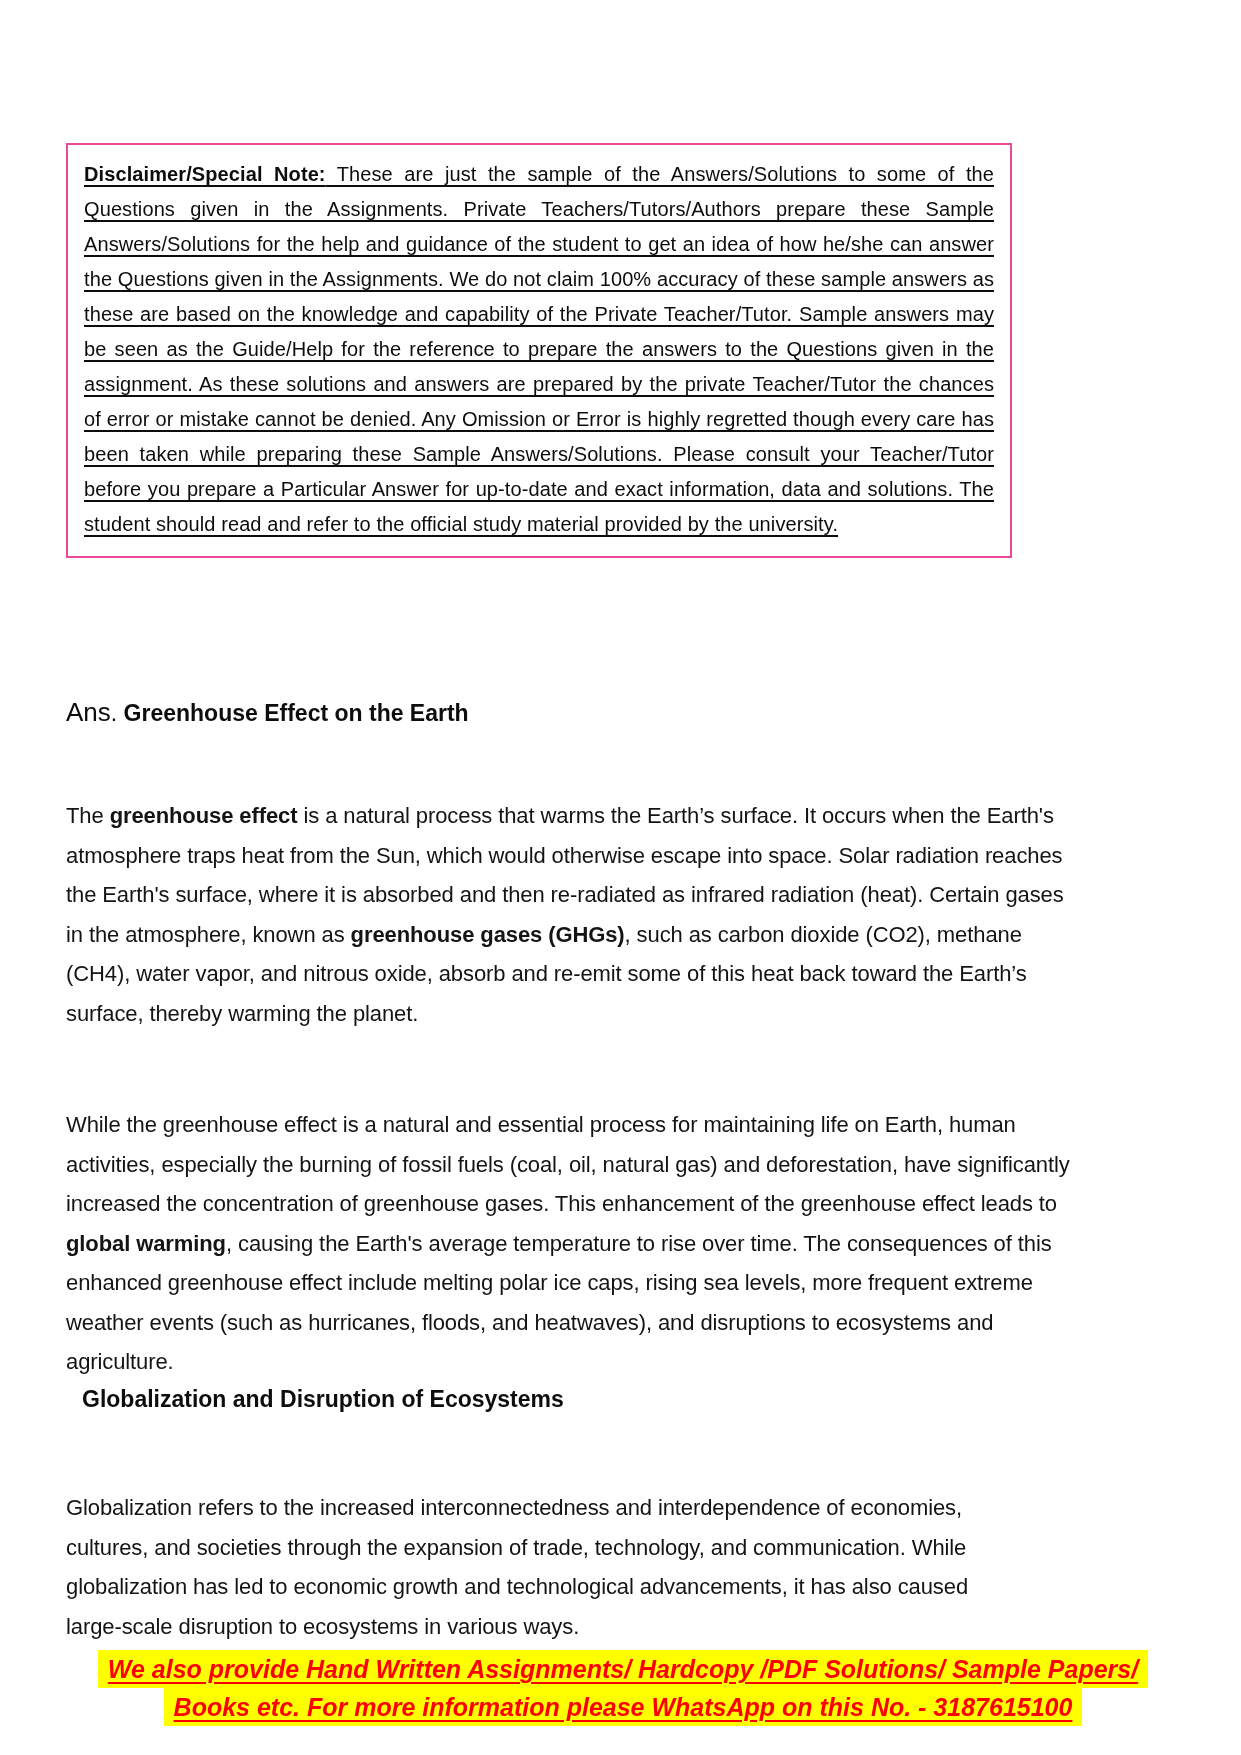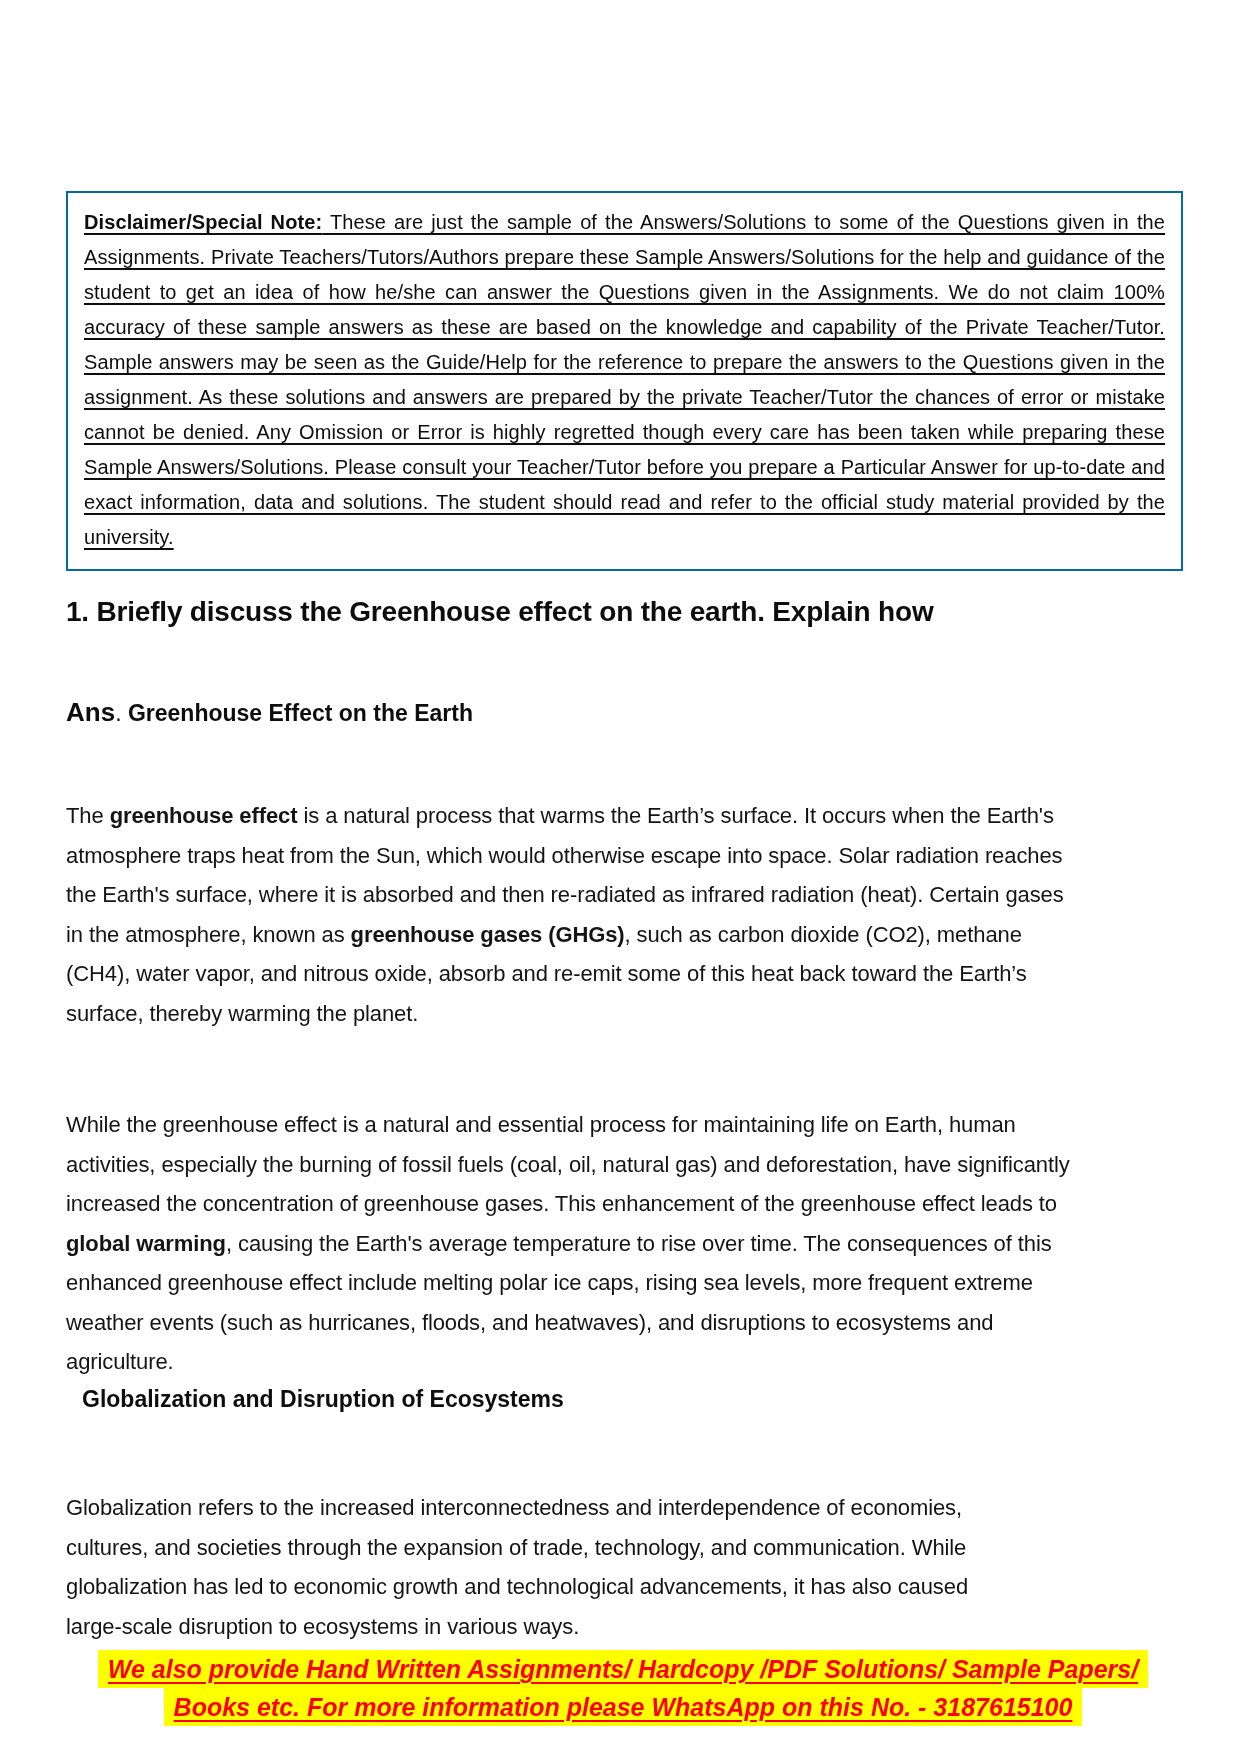--- a/index.html
+++ b/index.html
@@ -14,25 +14,24 @@
     width: 1241px; height: 1755px;
     background: #ffffff;
     overflow: hidden;
   }
   .b { font-weight: 700; }
 
   
   .disclaimer-box {
     position: absolute;
     top: 143px; left: 66px;
-    width: 1117px;
-    border: 2px solid #0369a1;
+    width: 946px;
+    border: 2px solid #ec4899;
     padding: 12px 16px 14px 16px;
     box-sizing: border-box;
-    margin-top: 48px;
   }
   .disclaimer-text {
     margin: 0;
     font-size: 20px;
     line-height: 35px;
     letter-spacing: 0.1px;
     text-align: justify;
     color: #0d0d0d;
     text-decoration: underline;
     text-decoration-thickness: 2px;
@@ -53,21 +52,21 @@
   .q-line { display: block; white-space: nowrap; }
 
   
   .ans-line {
     position: absolute;
     top: 697px; left: 66px;
     margin: 0;
     white-space: nowrap;
     color: #0d0d0d;
   }
-  .ans-label  { font-size: 26px; font-weight: 700; }
+  .ans-label  { font-size: 26px; font-weight: 400; }
   .ans-period { font-size: 23px; font-weight: 400; }
   .ans-title  { font-size: 23px; font-weight: 700; }
 
   
   .body-para {
     position: absolute;
     left: 66px;
     margin: 0;
     font-size: 22px;
     line-height: 39.5px;
@@ -115,21 +114,20 @@
 </head>
 <body>
 
 <div class="page">
 
   <div class="disclaimer-box">
     <p class="disclaimer-text"><span class="b">Disclaimer/Special Note:</span><span> These are just the sample of the Answers/Solutions to some of the Questions given in the Assignments. Private Teachers/Tutors/Authors prepare these Sample Answers/Solutions for the help and guidance of the student to get an idea of how he/she can answer the Questions given in the Assignments. We do not claim 100% accuracy of these sample answers as these are based on the knowledge and capability of the Private Teacher/Tutor. Sample answers may be seen as the Guide/Help for the reference to prepare the answers to the Questions given in the assignment. As these solutions and answers are prepared by the private Teacher/Tutor the chances of error or mistake cannot be denied. Any Omission or Error is highly regretted though every care has been taken while preparing these Sample Answers/Solutions. Please consult your Teacher/Tutor before you prepare a Particular Answer for up-to-date and exact information, data and solutions. The student should read and refer to the official study material provided by the university.</span></p>
   </div>
 
   <h1 class="q-heading">
-    <span class="q-line">1. Briefly discuss the Greenhouse effect on the earth. Explain how</span>
   </h1>
 
   <h2 class="ans-line"><span class="ans-label">Ans</span><span class="ans-period">. </span><span class="ans-title">Greenhouse Effect on the Earth</span></h2>
 
   <p class="body-para para1"><span>The </span><span class="b">greenhouse effect</span><span> is a natural process that warms the Earth’s surface. It occurs when the Earth's atmosphere traps heat from the Sun, which would otherwise escape into space. Solar radiation reaches the Earth's surface, where it is absorbed and then re-radiated as infrared radiation (heat). Certain gases in the atmosphere, known as </span><span class="b">greenhouse gases (GHGs)</span><span>, such as carbon dioxide (CO2), methane (CH4), water vapor, and nitrous oxide, absorb and re-emit some of this heat back toward the Earth’s surface, thereby warming the planet.</span></p>
 
   <p class="body-para para2"><span>While the greenhouse effect is a natural and essential process for maintaining life on Earth, human activities, especially the burning of fossil fuels (coal, oil, natural gas) and deforestation, have significantly increased the concentration of greenhouse gases. This enhancement of the greenhouse effect leads to </span><span class="b">global warming</span><span>, causing the Earth's average temperature to rise over time. The consequences of this enhanced greenhouse effect include melting polar ice caps, rising sea levels, more frequent extreme weather events (such as hurricanes, floods, and heatwaves), and disruptions to ecosystems and agriculture.</span></p>
 
   <h3 class="sub-heading">Globalization and Disruption of Ecosystems</h3>
 

